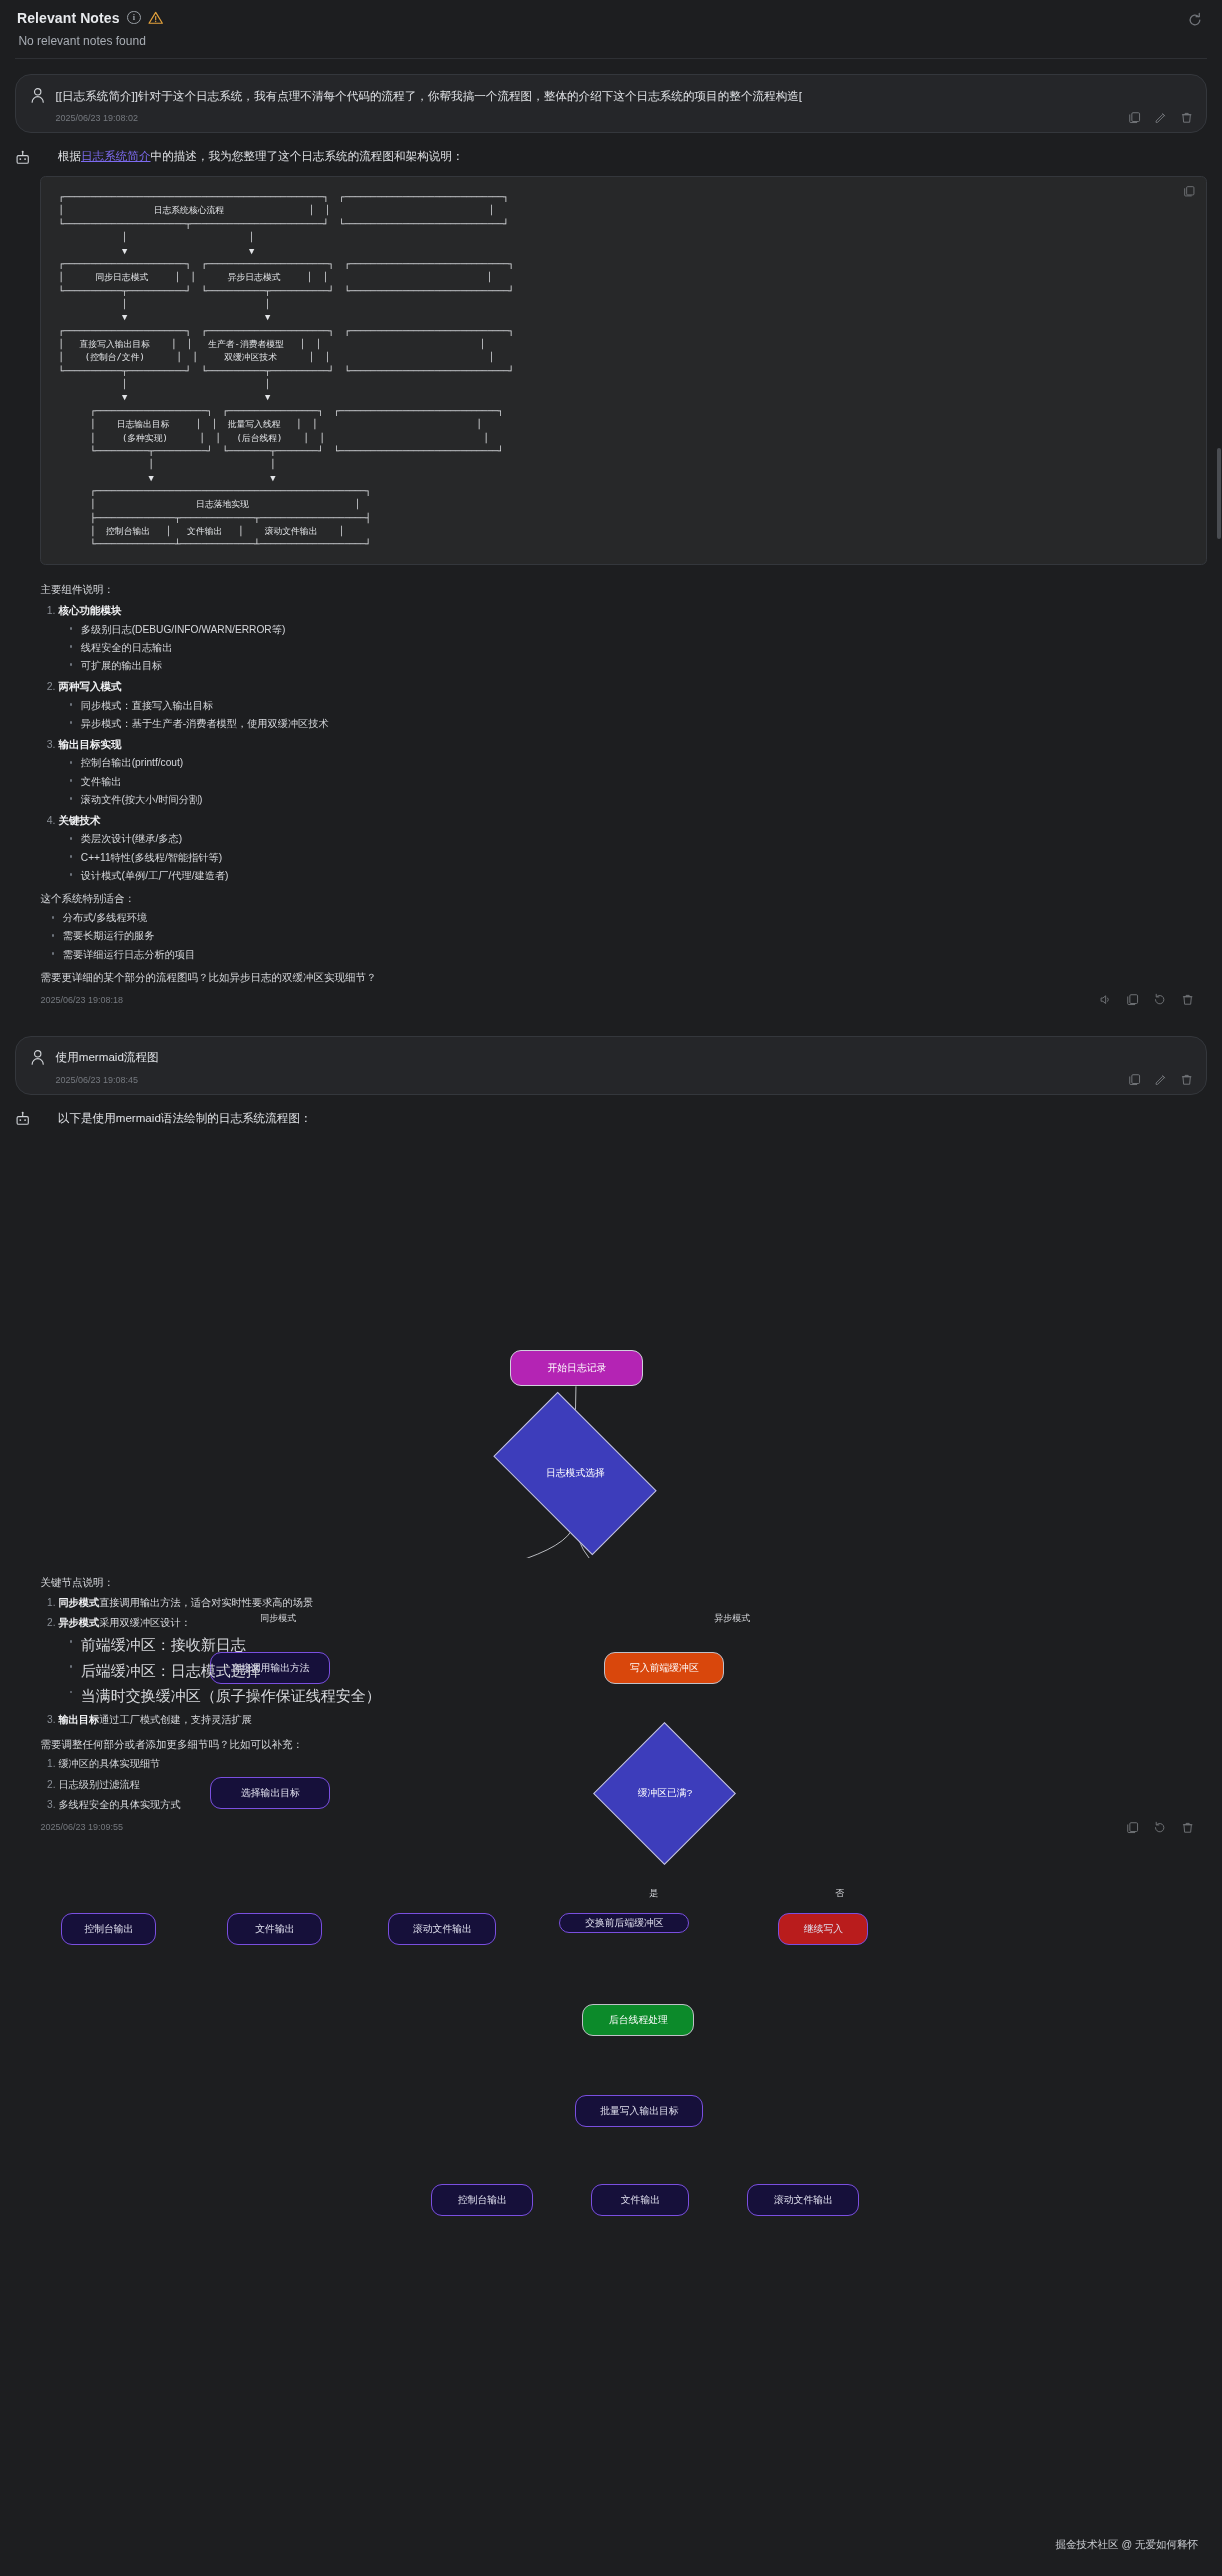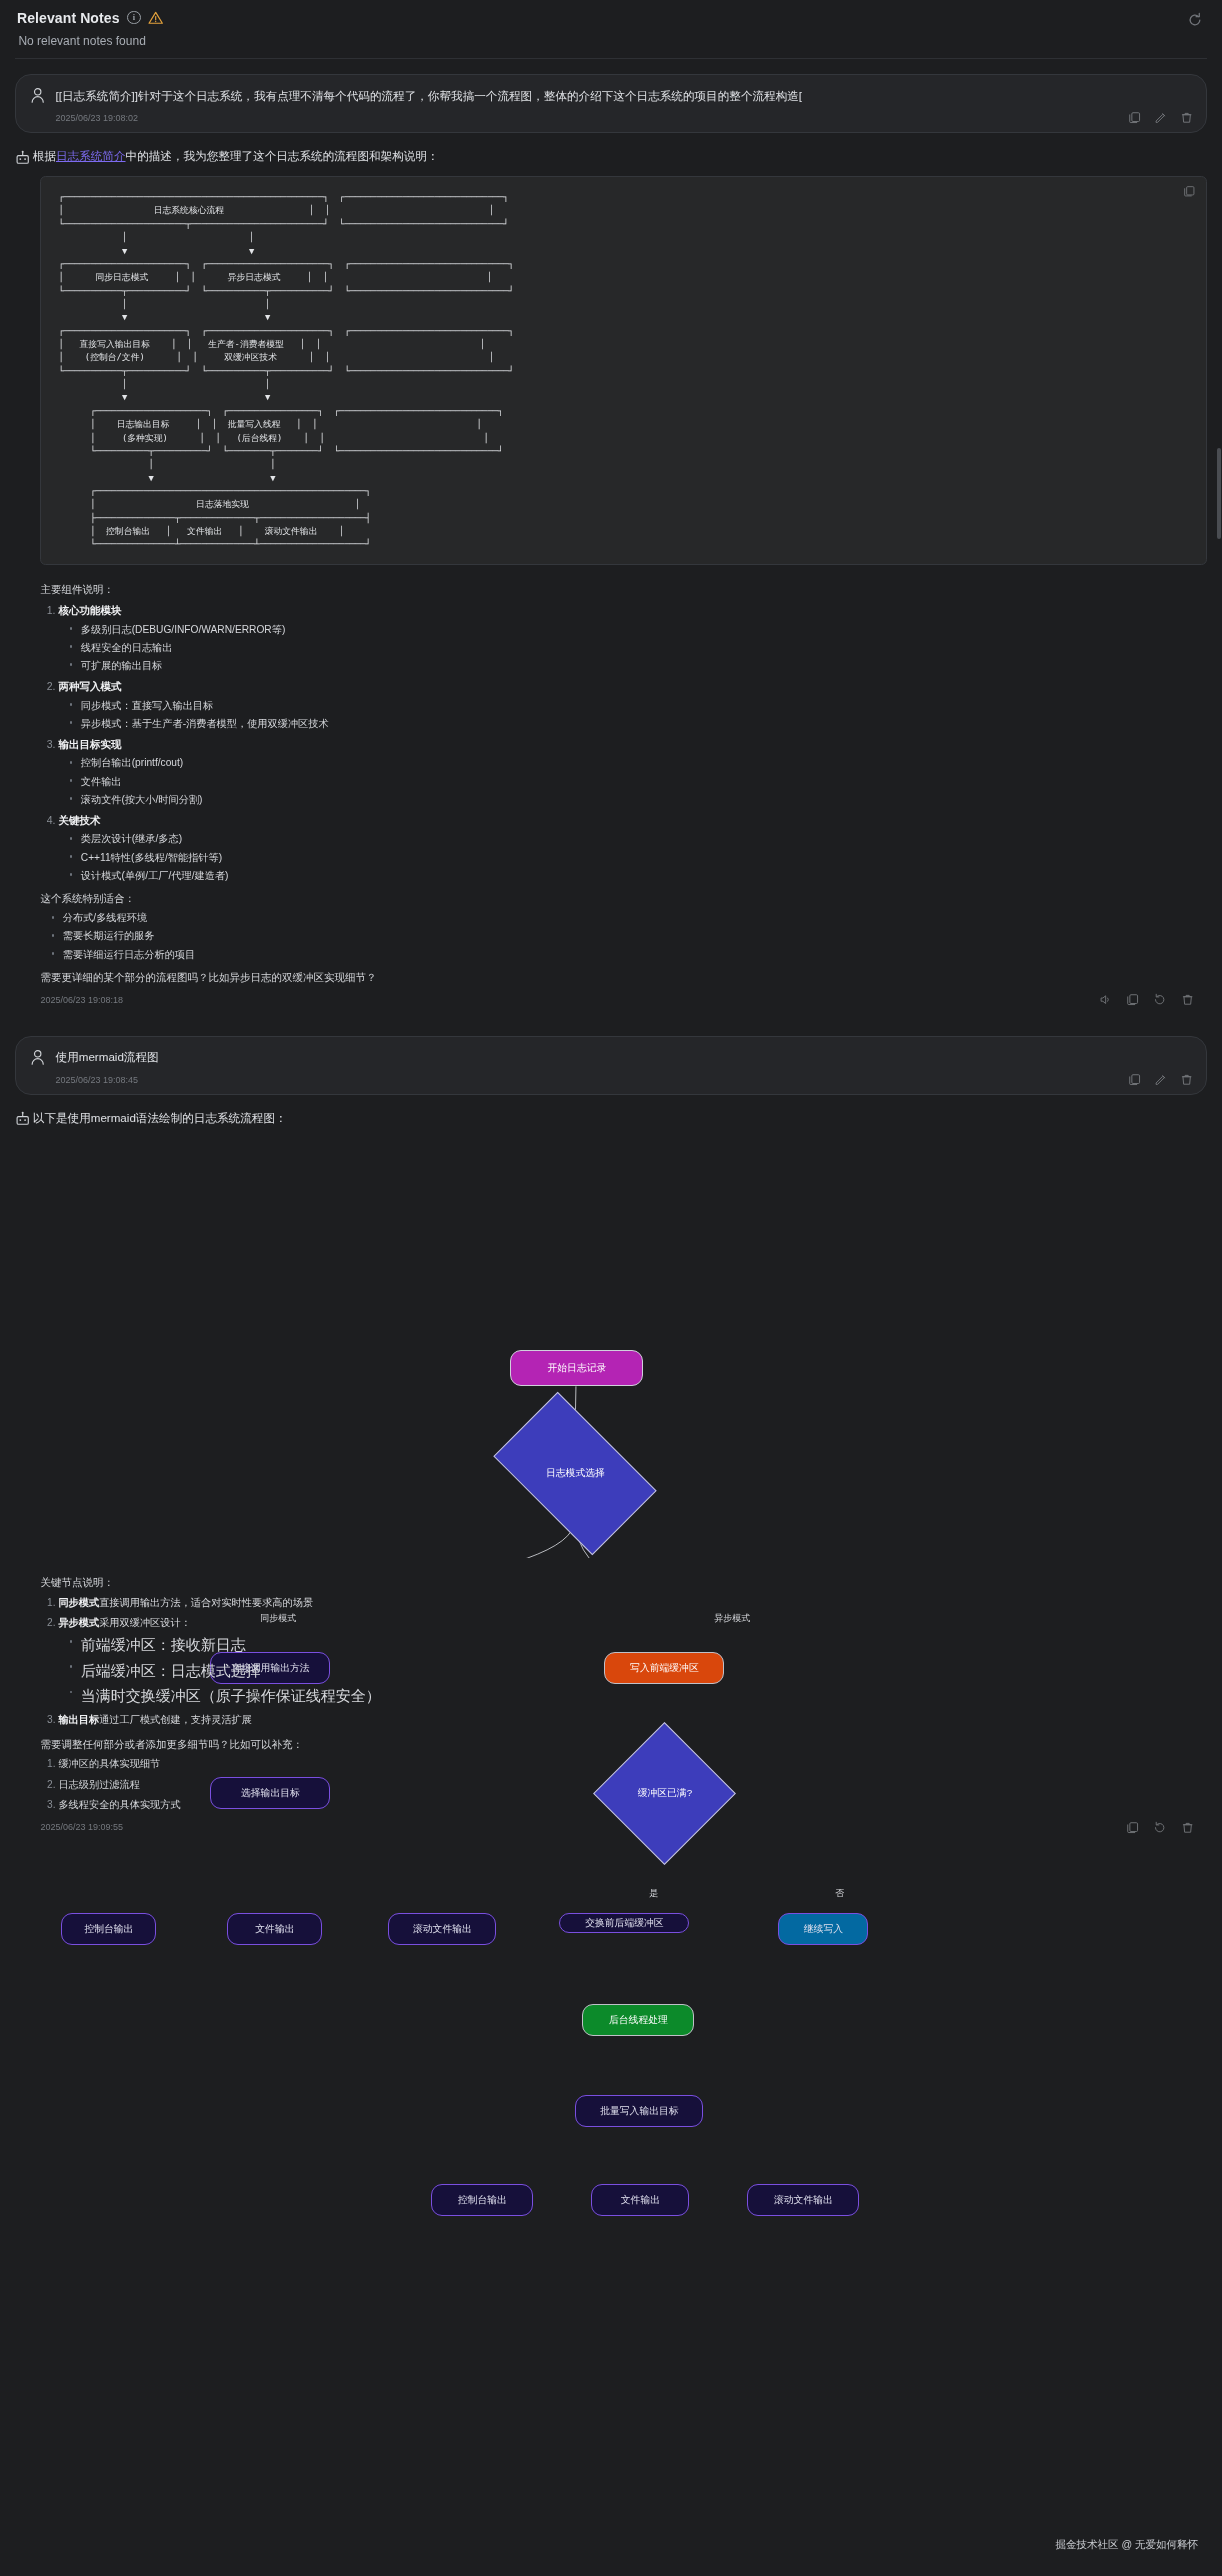--- a/index.html
+++ b/index.html
@@ -38,21 +38,21 @@
   }
   .msg-line { display:flex; align-items:flex-start; gap:9.8px; }
   .avatar { flex:0 0 auto; width:15.4px; height:18px; margin-top:0.7px; }
   .msg-text { font-size:11.6px; line-height:1.45; color:#dfe1e5; padding-top:1.4px; }
   .msg-time { font-size:9px; color:#75797f; margin-top:8.4px; margin-left:25px; }
   .msg-actions { position:absolute; right:12.6px; bottom:7.7px; display:flex; gap:12.6px; }
   .act { width:13.3px; height:13.3px; opacity:.52; cursor:pointer; }
 
   
   .msg-ai { margin:15.4px 15.4px 0 15.4px; position:relative; }
-  .ai-head { display:flex; align-items:flex-start; gap:2px; }
+  .ai-head { display:flex; align-items:flex-start; gap:27px; }
   .bot-ico { flex:0 0 auto; width:15.4px; height:15.4px; margin-top:1.4px; }
   .ai-intro { font-size:11.6px; color:#dfe1e5; line-height:1.45; }
   .lnk { color:#7d6bf0; }
 
   
   .codeblock {
     margin:11.2px 0 0 25px;
     background:#272829;
     border:0.7px solid #34373c;
     border-radius:5.6px;
@@ -394,21 +394,21 @@
         </div>
         <div class="node n-rect" style="left: 212px; top: 775px; width: 95px; height: 32px; color: rgb(224, 224, 238); background: rgb(22, 16, 58); border-color: rgb(122, 79, 224);">
           <span>文件输出</span>
         </div>
         <div class="node n-rect" style="left: 373px; top: 775px; width: 108px; height: 32px; color: rgb(224, 224, 238); background: rgb(22, 16, 58); border-color: rgb(122, 79, 224);">
           <span>滚动文件输出</span>
         </div>
         <div class="node n-rect" style="left: 544px; top: 775px; width: 130px; height: 20px; color: rgb(224, 224, 238); background: rgb(22, 16, 58); border-color: rgb(122, 79, 224);">
           <span>交换前后端缓冲区</span>
         </div>
-        <div class="node n-rect" style="left: 763px; top: 775px; width: 90px; height: 32px; color: rgb(224, 224, 238); background: #0369a1; border-color: rgb(122, 79, 224);">
+        <div class="node n-rect" style="left: 763px; top: 775px; width: 90px; height: 32px; color: rgb(224, 224, 238); background: #b91c1c; border-color: rgb(122, 79, 224);">
           <span>继续写入</span>
         </div>
         <div class="node n-rect" style="left: 567px; top: 866px; width: 112px; height: 32px; color: rgb(255, 255, 255); background: rgb(12, 138, 42); border-color: rgb(192, 192, 200);">
           <span>后台线程处理</span>
         </div>
         <div class="node n-rect" style="left: 560px; top: 957px; width: 128px; height: 32px; color: rgb(224, 224, 238); background: rgb(22, 16, 58); border-color: rgb(122, 79, 224);">
           <span>批量写入输出目标</span>
         </div>
         <div class="node n-rect" style="left: 416px; top: 1046px; width: 102px; height: 32px; color: rgb(224, 224, 238); background: rgb(22, 16, 58); border-color: rgb(122, 79, 224);">
           <span>控制台输出</span>

